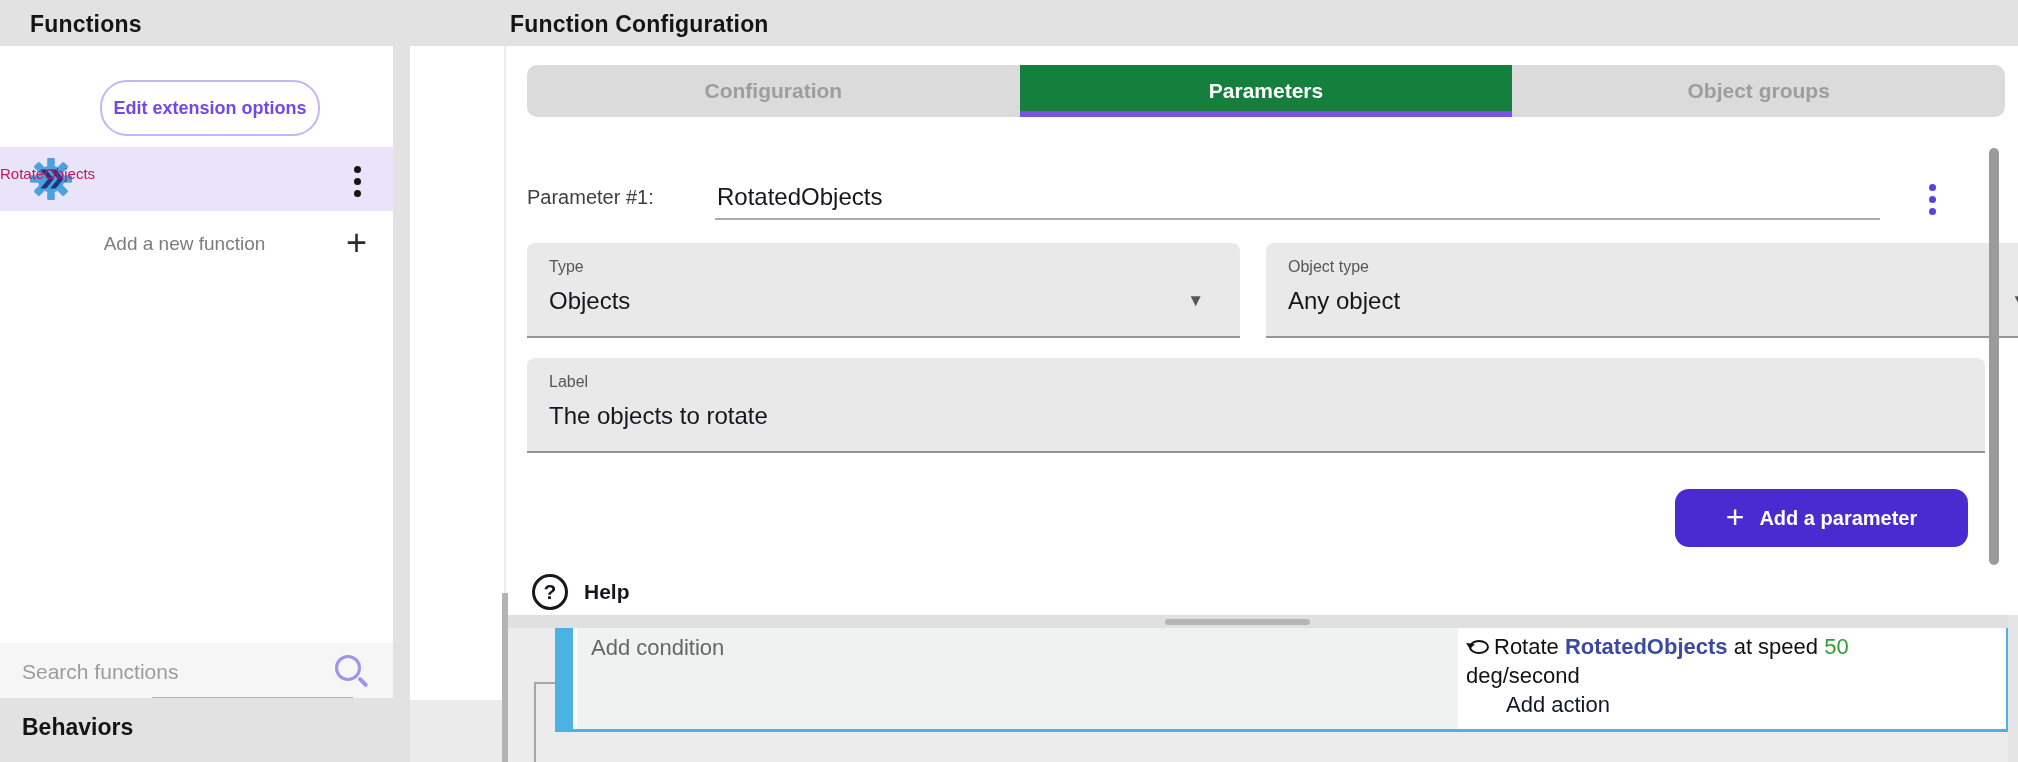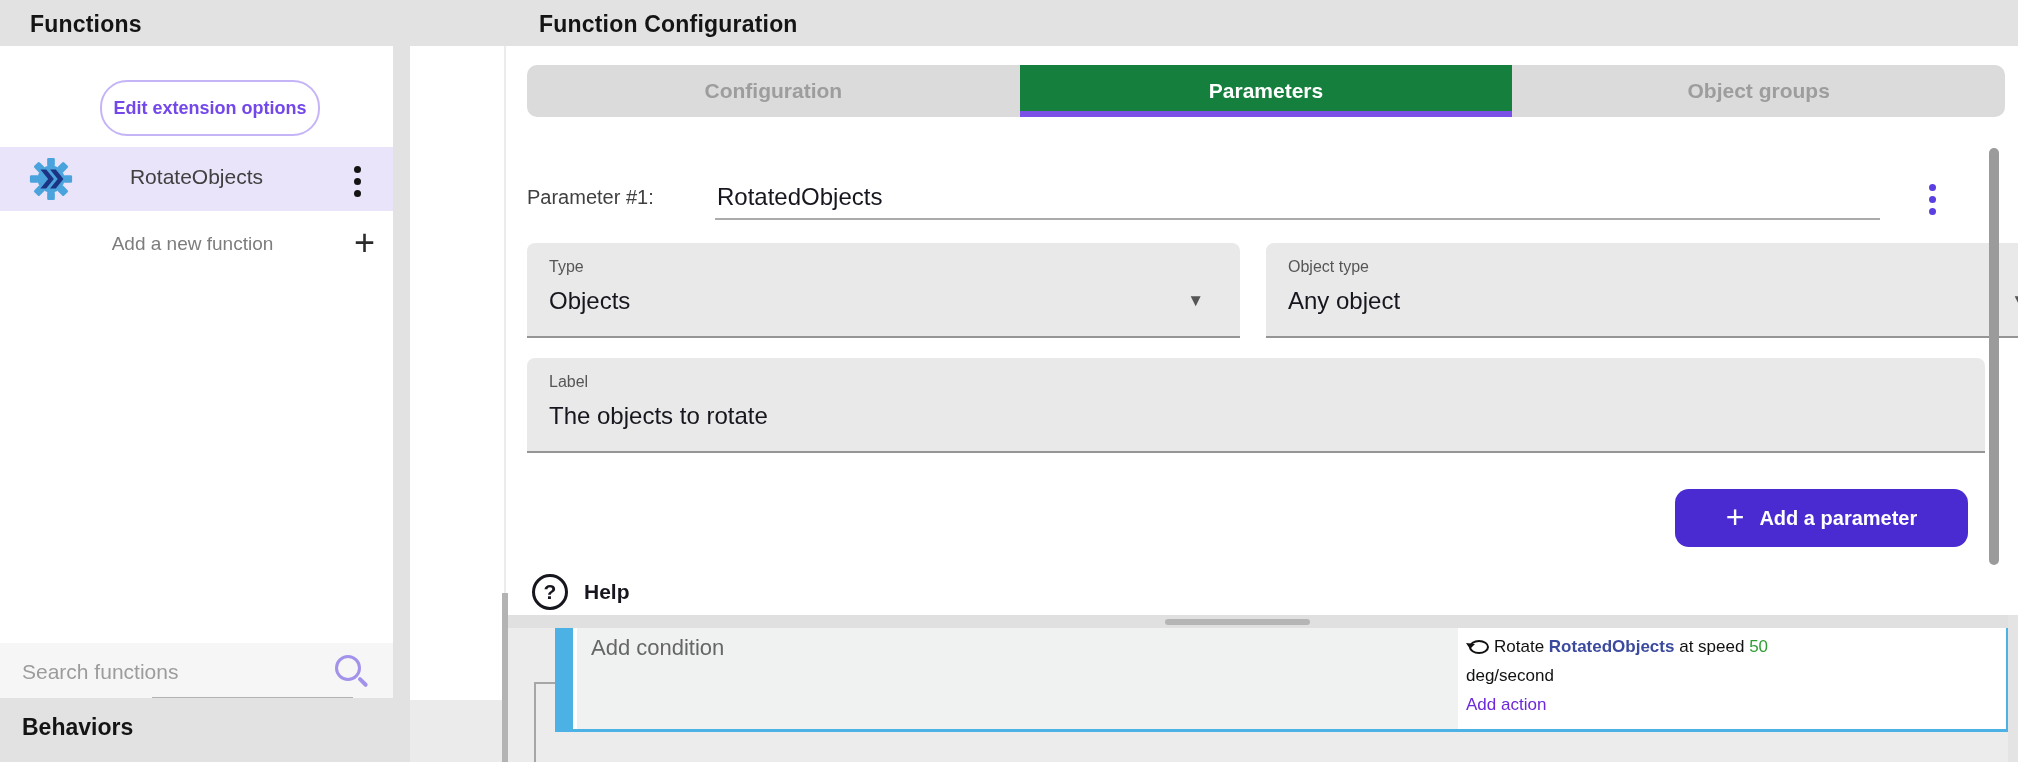--- a/index.html
+++ b/index.html
@@ -3,38 +3,38 @@
 <meta charset="utf-8">
 <style>
   html,body{margin:0;padding:0;}
   body{width:2018px;height:762px;overflow:hidden;font-family:"Liberation Sans",sans-serif;background:#fff;}
   #app{position:relative;width:2018px;height:762px;background:#fff;}
 
   
   .top-band{position:absolute;left:0;top:0;width:2018px;height:46px;background:#e2e2e2;}
   .pane-title{position:absolute;top:11px;font-size:23px;font-weight:bold;color:#141414;letter-spacing:.2px;}
   .sidebar-title{left:30px;}
-  .main-title{left:539px;}
+  .main-title{left:510px;}
 
   
   .sidebar{position:absolute;left:0;top:46px;width:393px;height:716px;background:#fff;}
   .divider-col{position:absolute;left:393px;top:46px;width:17px;height:716px;background:#e2e2e2;}
 
   .edit-btn{position:absolute;left:100px;top:34px;width:216px;height:52px;background:#fff;
     border:2px solid #c6b5f6;border-radius:27px;color:#7347e9;font-weight:bold;font-size:18px;
     display:flex;align-items:center;justify-content:center;cursor:pointer;}
 
   .func-row{position:absolute;left:0;top:101px;width:393px;height:64px;background:#e9e4f9;}
   .func-icon{position:absolute;left:28px;top:9px;width:46px;height:46px;}
-  .func-name{position:absolute;left:0;right:0;top:18px;text-align:center;font-size:21px;color:#404040;}
+  .func-name{position:absolute;left:0;right:0;top:18px;font-size:15px;color:#be185d;}
   .vdots{position:absolute;right:30px;top:17px;display:flex;flex-direction:column;gap:5px;cursor:pointer;padding:2px;}
   .vdots i{width:7px;height:7px;border-radius:50%;background:currentColor;display:block;}
   .func-dots{color:#141414;}
 
-  .add-func-row{position:absolute;left:16px;top:172px;width:393px;height:58px;}
+  .add-func-row{position:absolute;left:8px;top:172px;width:393px;height:58px;}
   .add-func-label{position:absolute;left:0;right:40px;top:15px;text-align:center;font-size:19px;color:#7d7d7d;}
   .add-func-plus{position:absolute;right:34px;top:4px;font-size:36px;font-weight:300;color:#2b2b2b;cursor:pointer;}
 
   .search-strip{position:absolute;left:0;top:597px;width:393px;height:55px;background:#f6f6f6;}
   .search-input{position:absolute;left:20px;top:8px;width:300px;height:40px;border:none;outline:none;background:transparent;
     font-family:"Liberation Sans",sans-serif;font-size:21px;color:#3a3a3a;}
   .search-input::placeholder{color:#9c9c9c;opacity:1;}
   .magnifier{position:absolute;right:32px;top:12px;width:20px;height:20px;border:3px solid #a392ea;border-radius:50%;}
   .magnifier::after{content:"";position:absolute;width:12px;height:3.5px;background:#a392ea;border-radius:2px;
     transform:rotate(45deg);right:-11px;bottom:-5px;}
@@ -87,26 +87,26 @@
   .overlay-right-strip{position:absolute;right:0;top:0;width:10px;height:147px;background:#e4e4e4;}
   .indent-v{position:absolute;left:26px;top:67px;width:2px;height:80px;background:#a6a6a6;}
   .indent-h{position:absolute;left:26px;top:67px;width:22px;height:2px;background:#a6a6a6;}
 
   .event-block{position:absolute;left:47px;top:13px;width:1453px;height:104px;display:flex;
     border-bottom:3px solid #4cb2e5;border-right:2px solid #4cb2e5;box-sizing:border-box;background:#fff;cursor:pointer;}
   .event-bar{width:18px;background:#4cb2e5;flex:none;}
   .event-gap{width:4px;background:#fff;flex:none;}
   .conditions-cell{width:881px;flex:none;background:#f0f2f1;padding:7px 0 0 14px;box-sizing:border-box;}
   .add-condition{font-size:22px;color:#666;}
-  .actions-cell{flex:1;background:#fff;padding:4px 0 0 8px;box-sizing:border-box;font-size:17px;line-height:29px;color:#111;}
+  .actions-cell{flex:1;background:#fff;padding:4px 0 0 8px;box-sizing:border-box;font-size:22px;line-height:29px;color:#111;}
   .action-line{display:flex;align-items:center;flex-wrap:nowrap;white-space:pre;}
   .rotate-icon{width:26px;height:20px;flex:none;margin-right:2px;}
   .action-object{font-weight:bold;color:#3c4a9e;}
   .action-number{color:#2f9e33;}
-  .add-action{color:#6d28d9;}
+  .add-action{color:#0f172a;margin-left:40px;}
 </style>
 </head>
 <body>
 
 <div id="app">
 
   <div class="top-band"></div>
   <div class="pane-title sidebar-title">Functions</div>
   <div class="pane-title main-title">Function Configuration</div>
 

